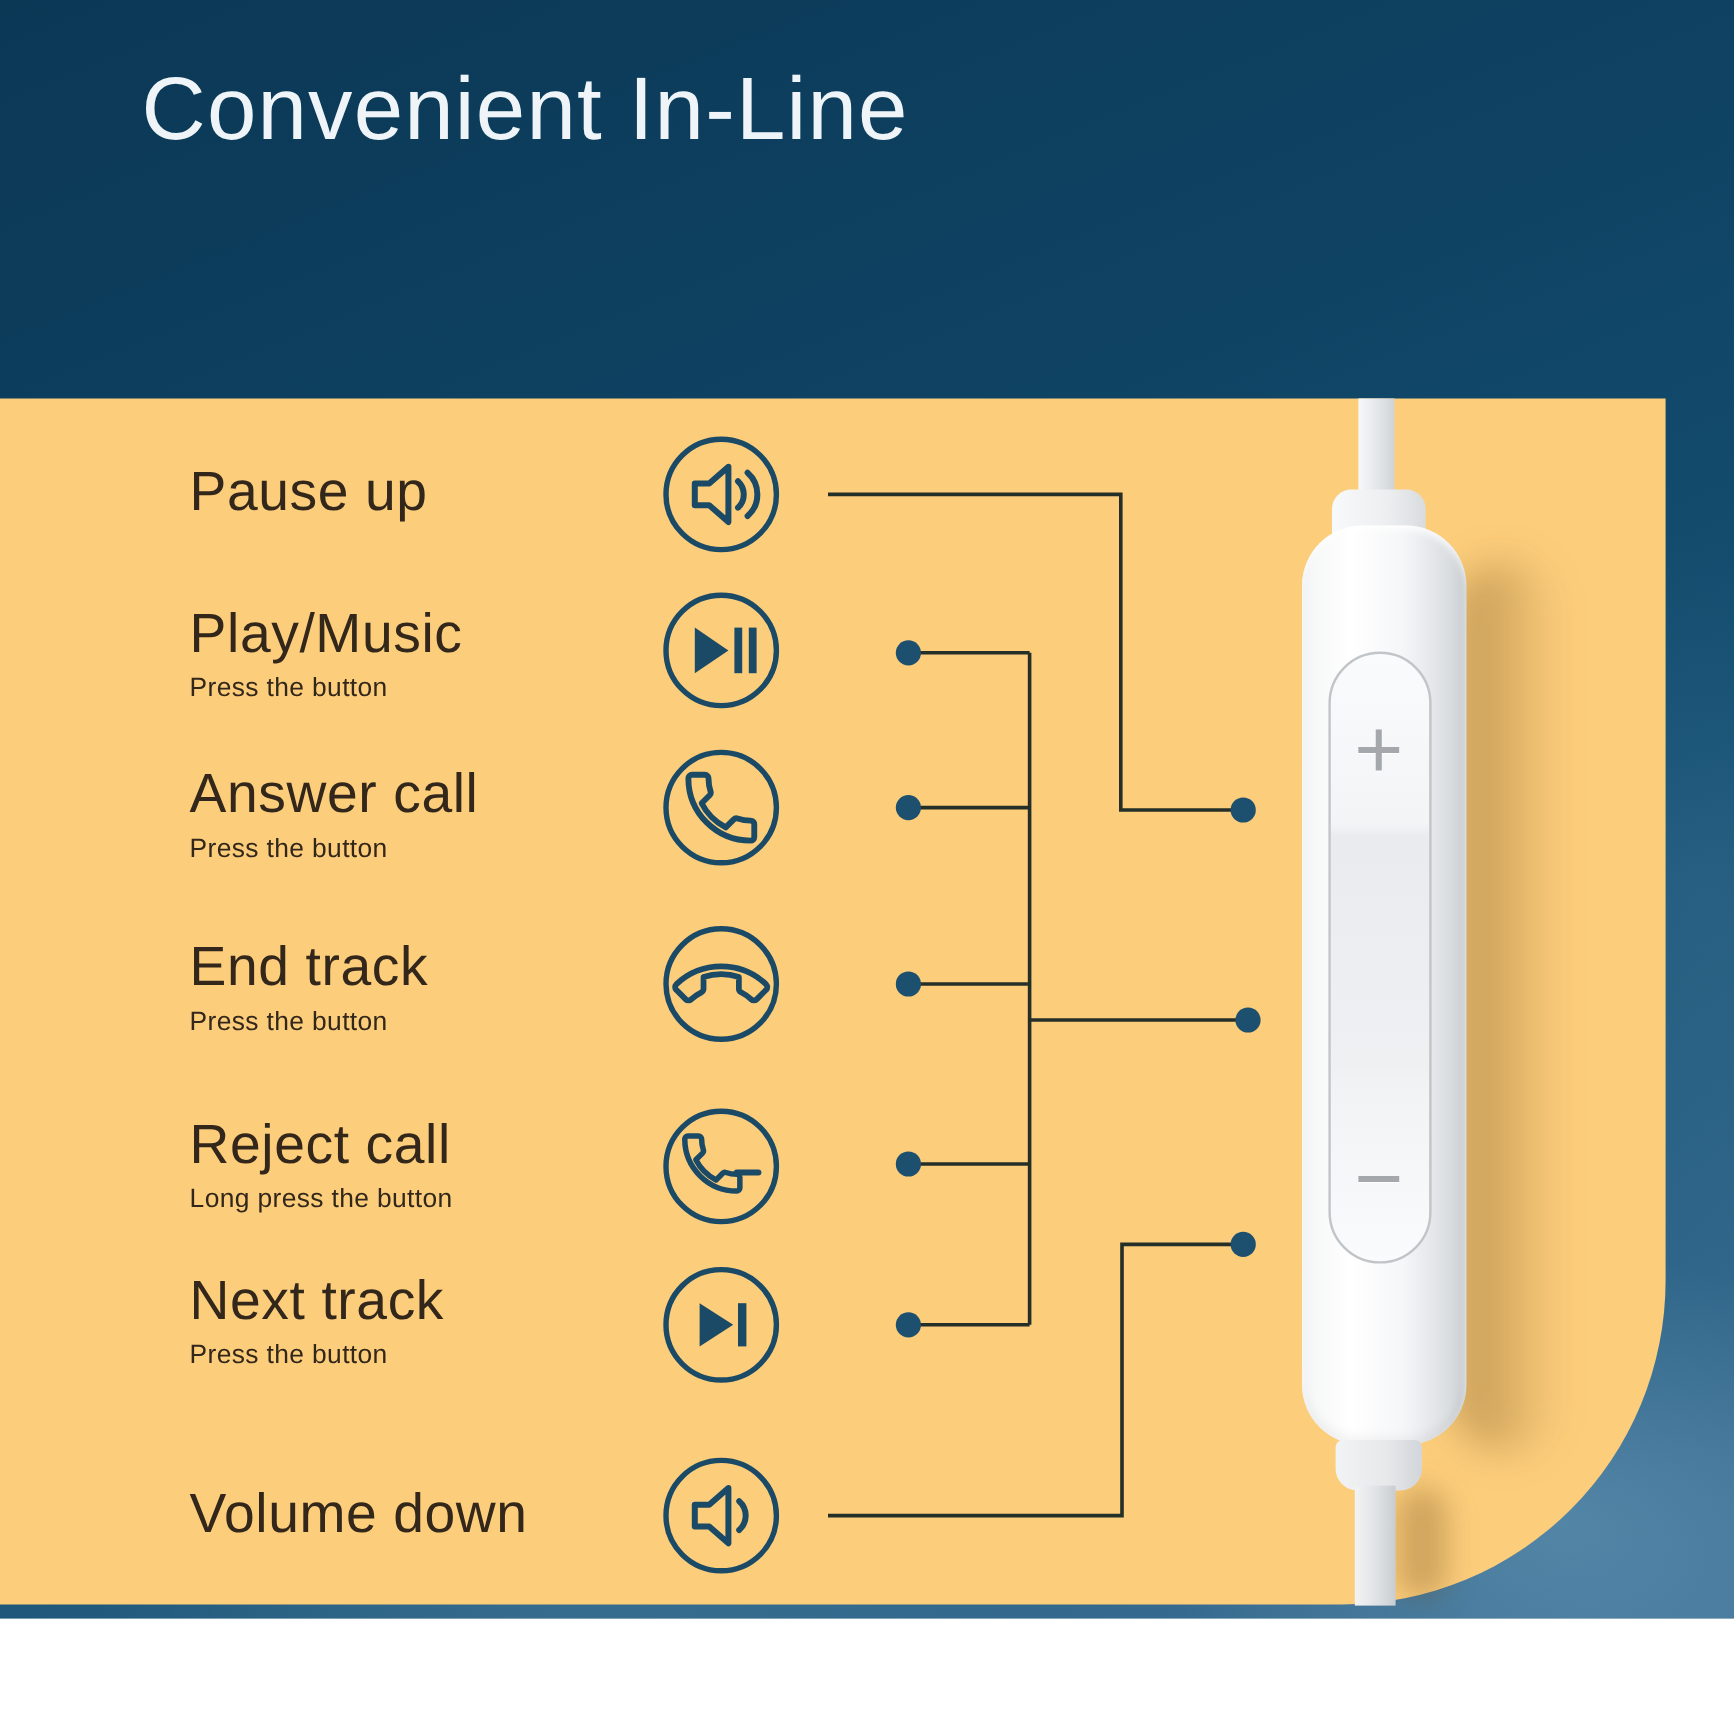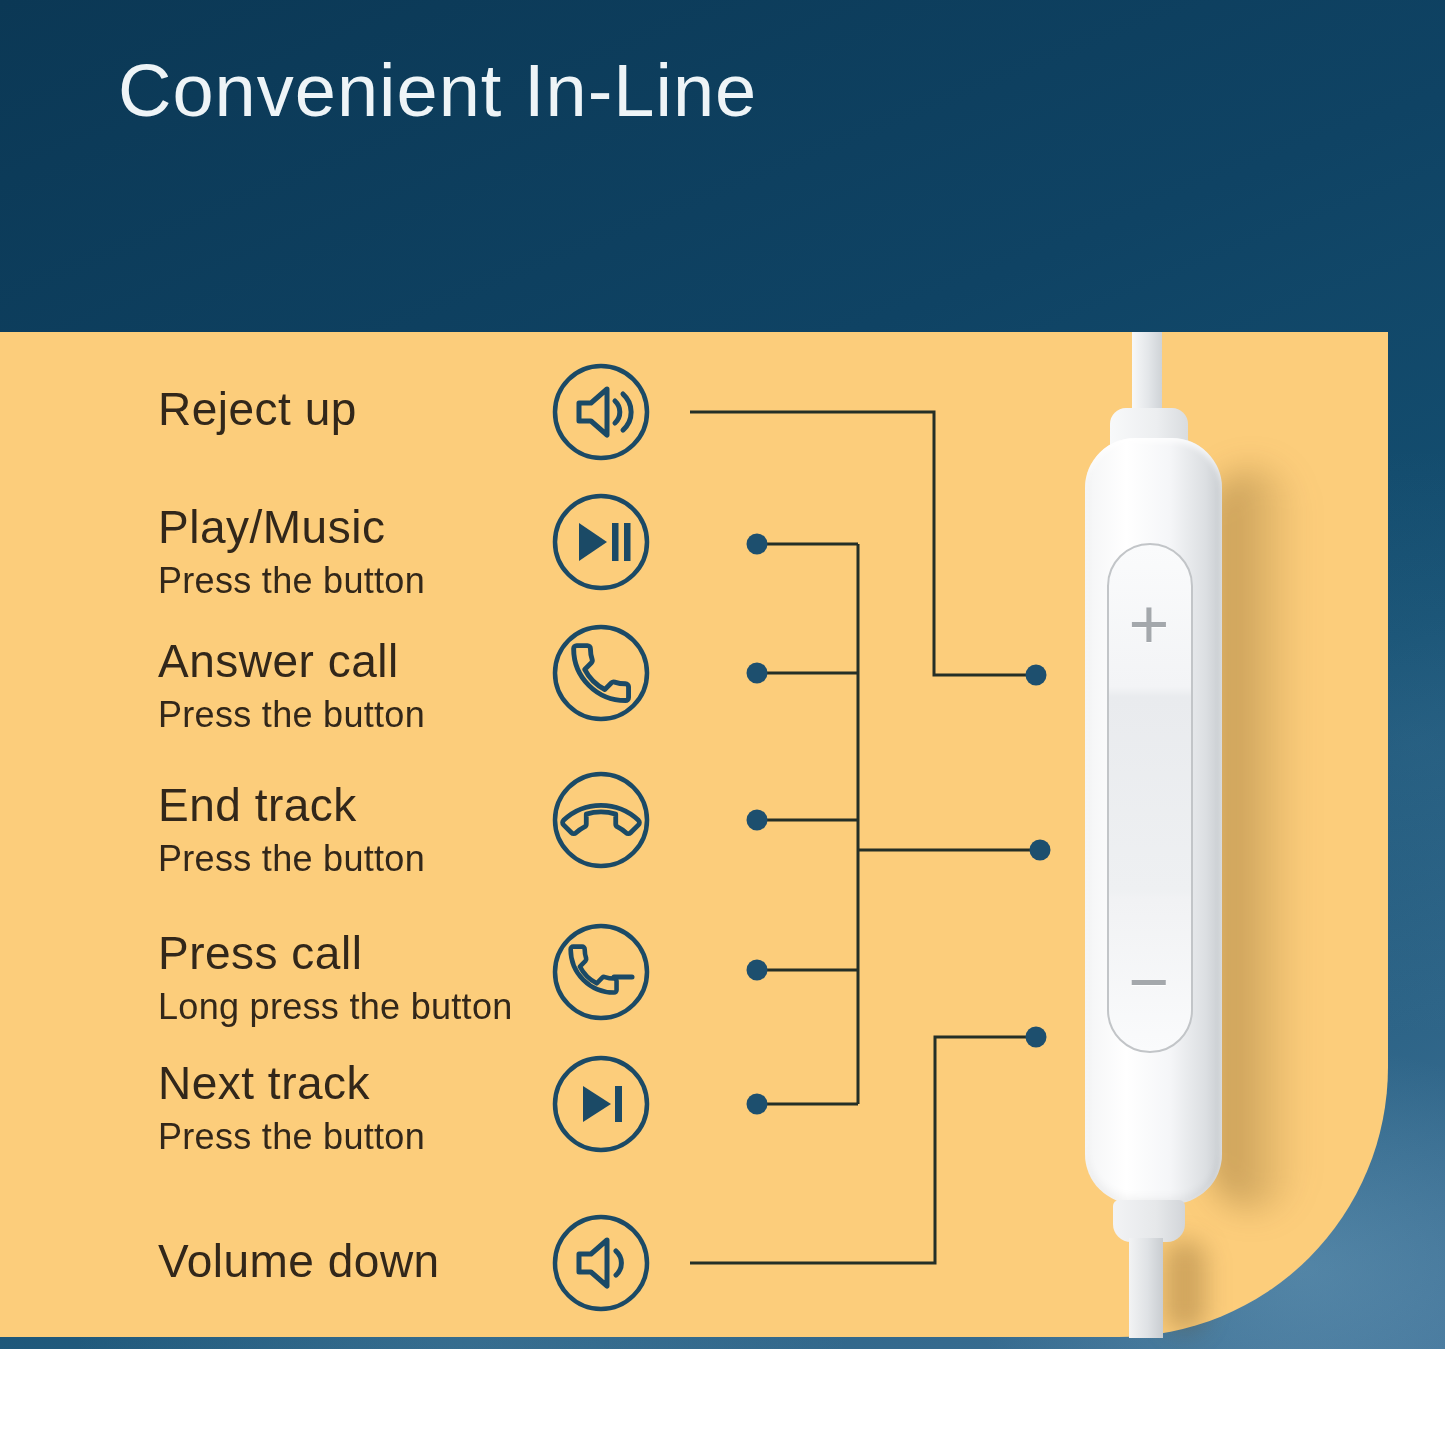--- a/index.html
+++ b/index.html
@@ -16,21 +16,21 @@
   .title1{position:absolute;left:118px;top:48px;font-size:74px;font-weight:400;
           color:#eef4f7;letter-spacing:1px;}
   .title2{position:absolute;left:118px;top:138px;font-size:72px;font-weight:700;
           color:#f6c76d;letter-spacing:0.5px;}
   
   .panel{position:absolute;left:0;top:332px;width:1388px;height:1005px;
          background:#fccd7b;border-radius:0 0 270px 0;}
   
   .row{position:absolute;left:158px;color:#32271a;}
   .row-label{font-size:46px;line-height:1.12;letter-spacing:0.5px;}
-  .row-sub{font-size:36px;margin-top:6px;letter-spacing:0.3px;}
+  .row-sub{font-size:22px;margin-top:6px;letter-spacing:0.3px;}
   .row-sub:empty{display:none;}
   .icon{position:absolute;width:100px;height:100px;}
   .ring{fill:none;stroke:#1b4a66;stroke-width:4.5;}
   .ic{fill:none;stroke:#1b4a66;stroke-width:5;stroke-linecap:round;stroke-linejoin:round;}
   .icf{fill:#1b4a66;}
   .icm{fill:none;stroke:#1b4a66;stroke-linecap:round;stroke-linejoin:round;}
   
   .wires{position:absolute;left:0;top:0;}
   .wire{fill:none;stroke:#242f27;stroke-width:3;}
   .dot{fill:#1d4f6e;}
@@ -83,37 +83,37 @@
     <circle class="dot" cx="757" cy="673" r="10.5"></circle>
     <circle class="dot" cx="757" cy="820" r="10.5"></circle>
     <circle class="dot" cx="757" cy="970" r="10.5"></circle>
     <circle class="dot" cx="757" cy="1104" r="10.5"></circle>
     <circle class="dot" cx="1036" cy="675" r="10.5"></circle>
     <circle class="dot" cx="1040" cy="850" r="10.5"></circle>
     <circle class="dot" cx="1036" cy="1037" r="10.5"></circle>
   </svg>
 
   <div class="row" style="top:384px;">
-    <div class="row-label">Reject up</div>
+    <div class="row-label">Pause up</div>
 
   </div>
   <div class="row" style="top:502px;">
     <div class="row-label">Play/Music</div>
     <div class="row-sub">Press the button</div>
   </div>
   <div class="row" style="top:636px;">
     <div class="row-label">Answer call</div>
     <div class="row-sub">Press the button</div>
   </div>
   <div class="row" style="top:780px;">
     <div class="row-label">End track</div>
     <div class="row-sub">Press the button</div>
   </div>
   <div class="row" style="top:928px;">
-    <div class="row-label">Press call</div>
+    <div class="row-label">Reject call</div>
     <div class="row-sub">Long press the button</div>
   </div>
   <div class="row" style="top:1058px;">
     <div class="row-label">Next track</div>
     <div class="row-sub">Press the button</div>
   </div>
   <div class="row" style="top:1236px;">
     <div class="row-label">Volume down</div>
 
   </div>

